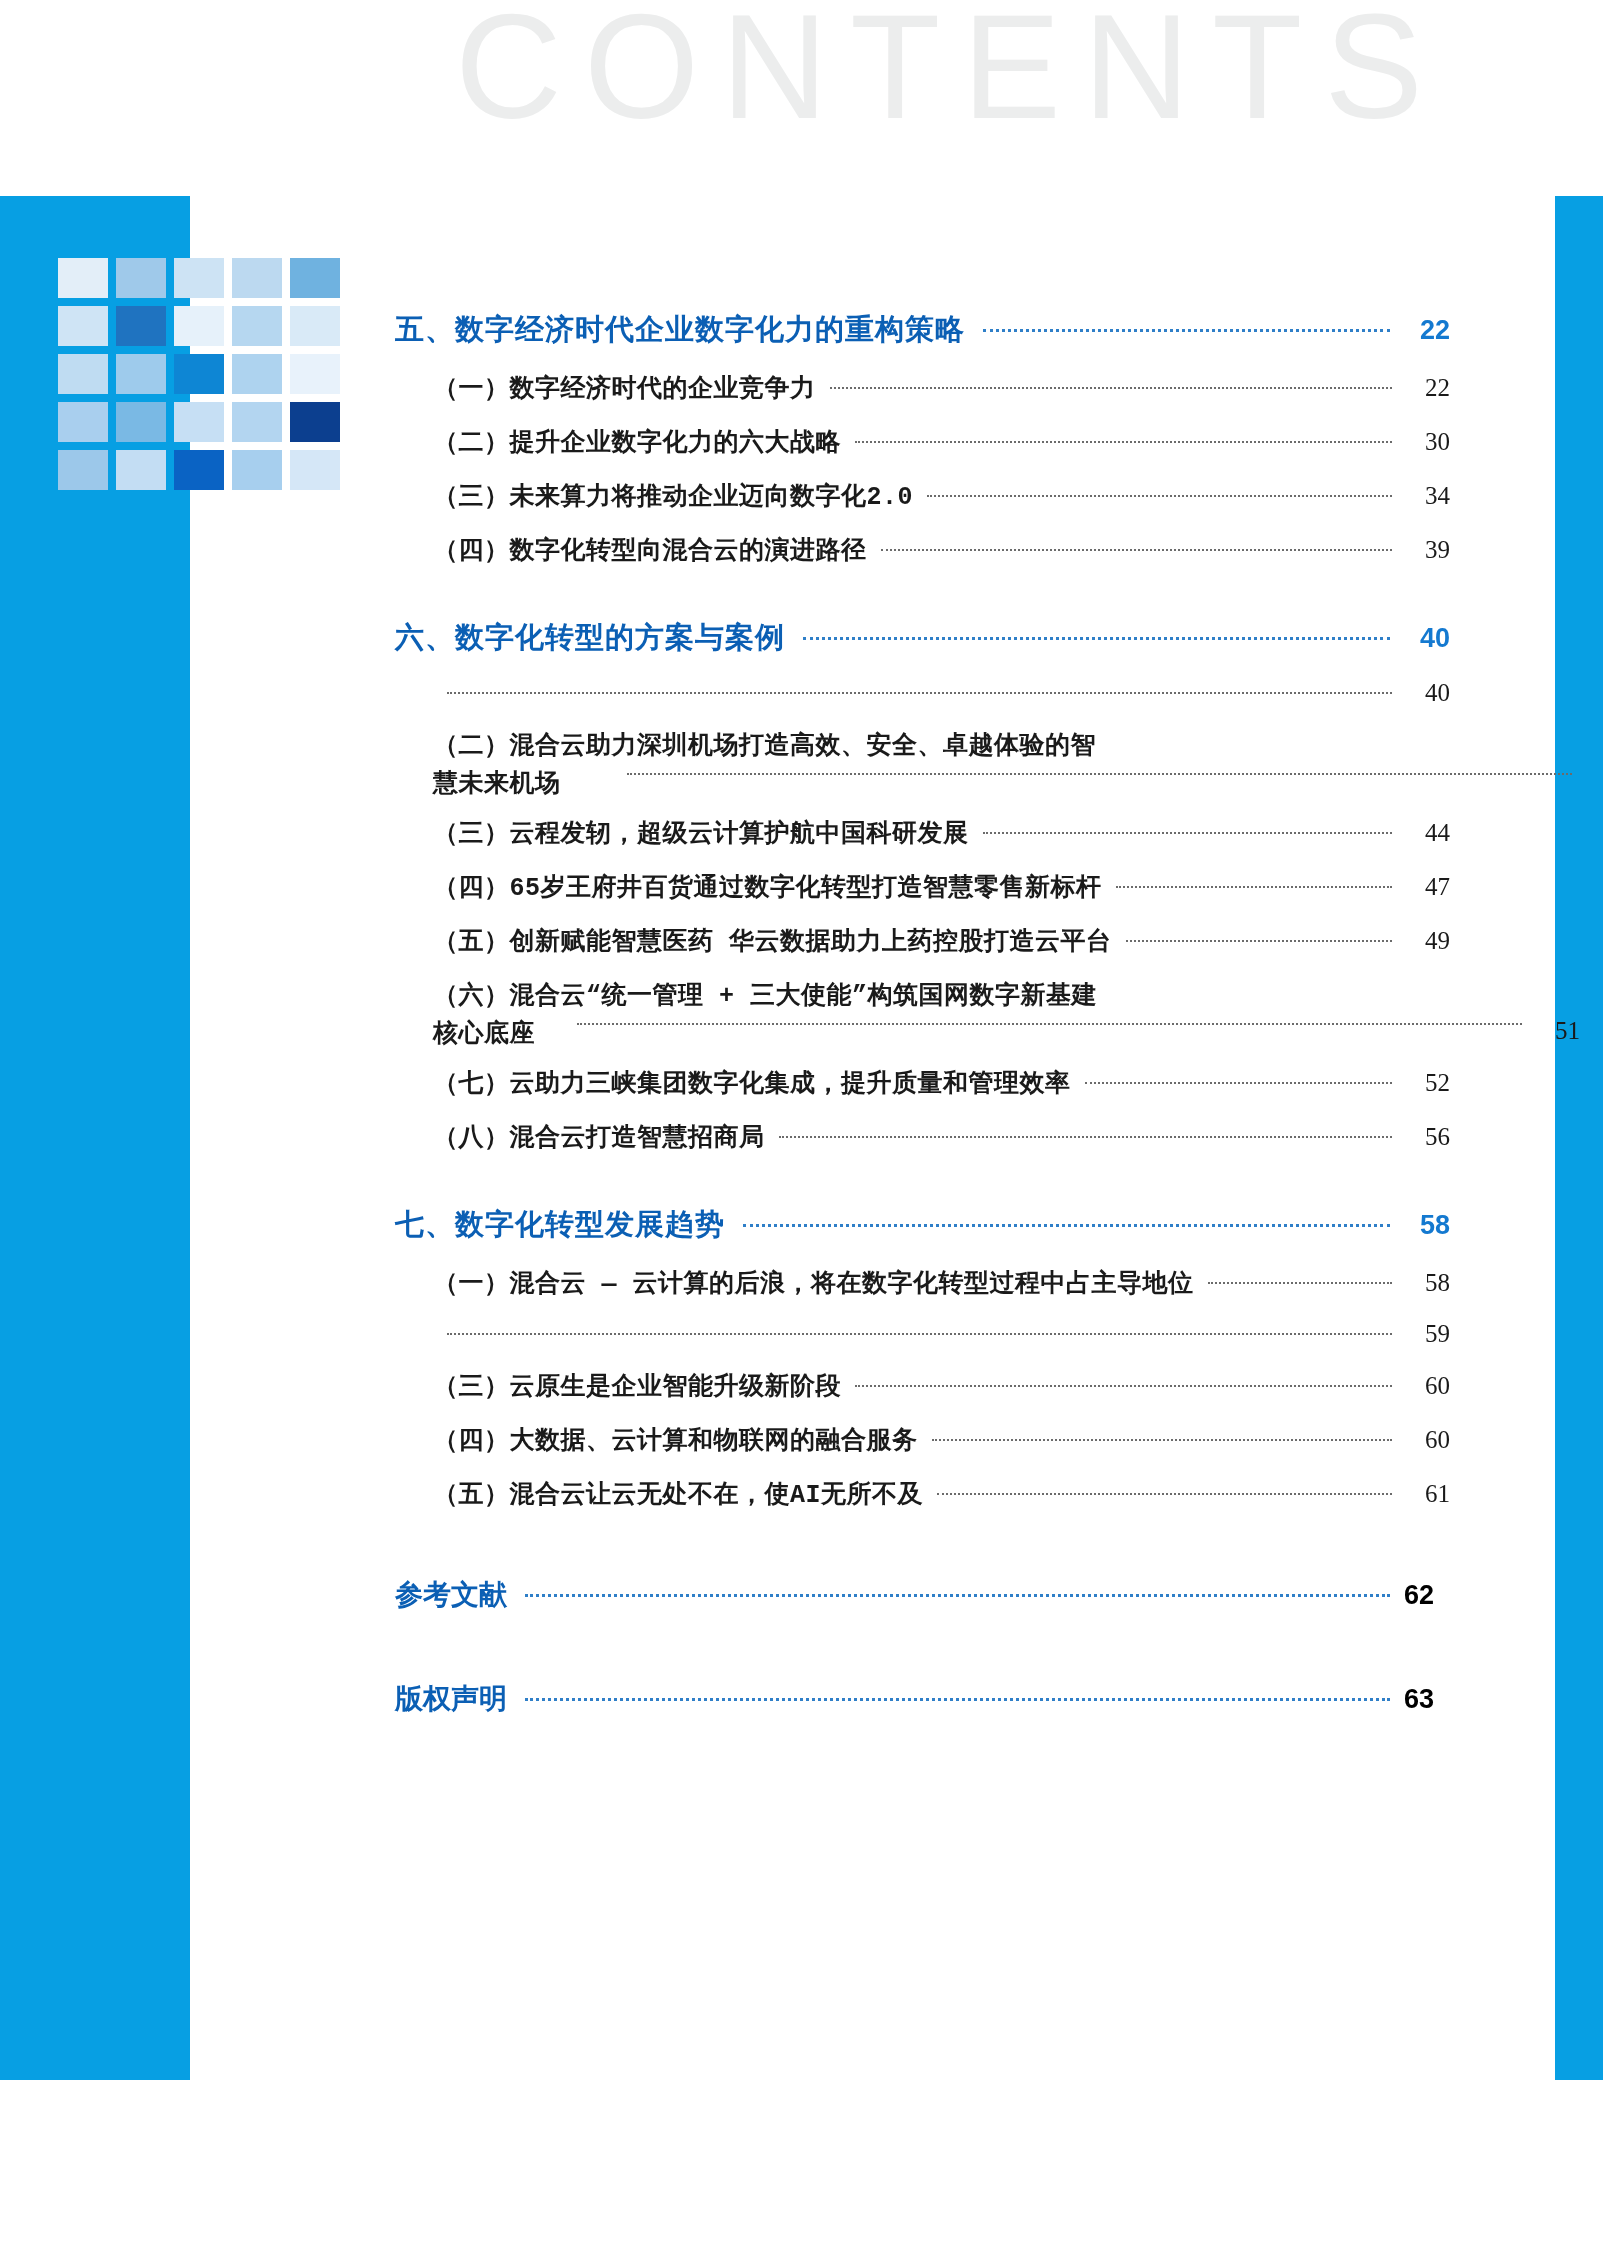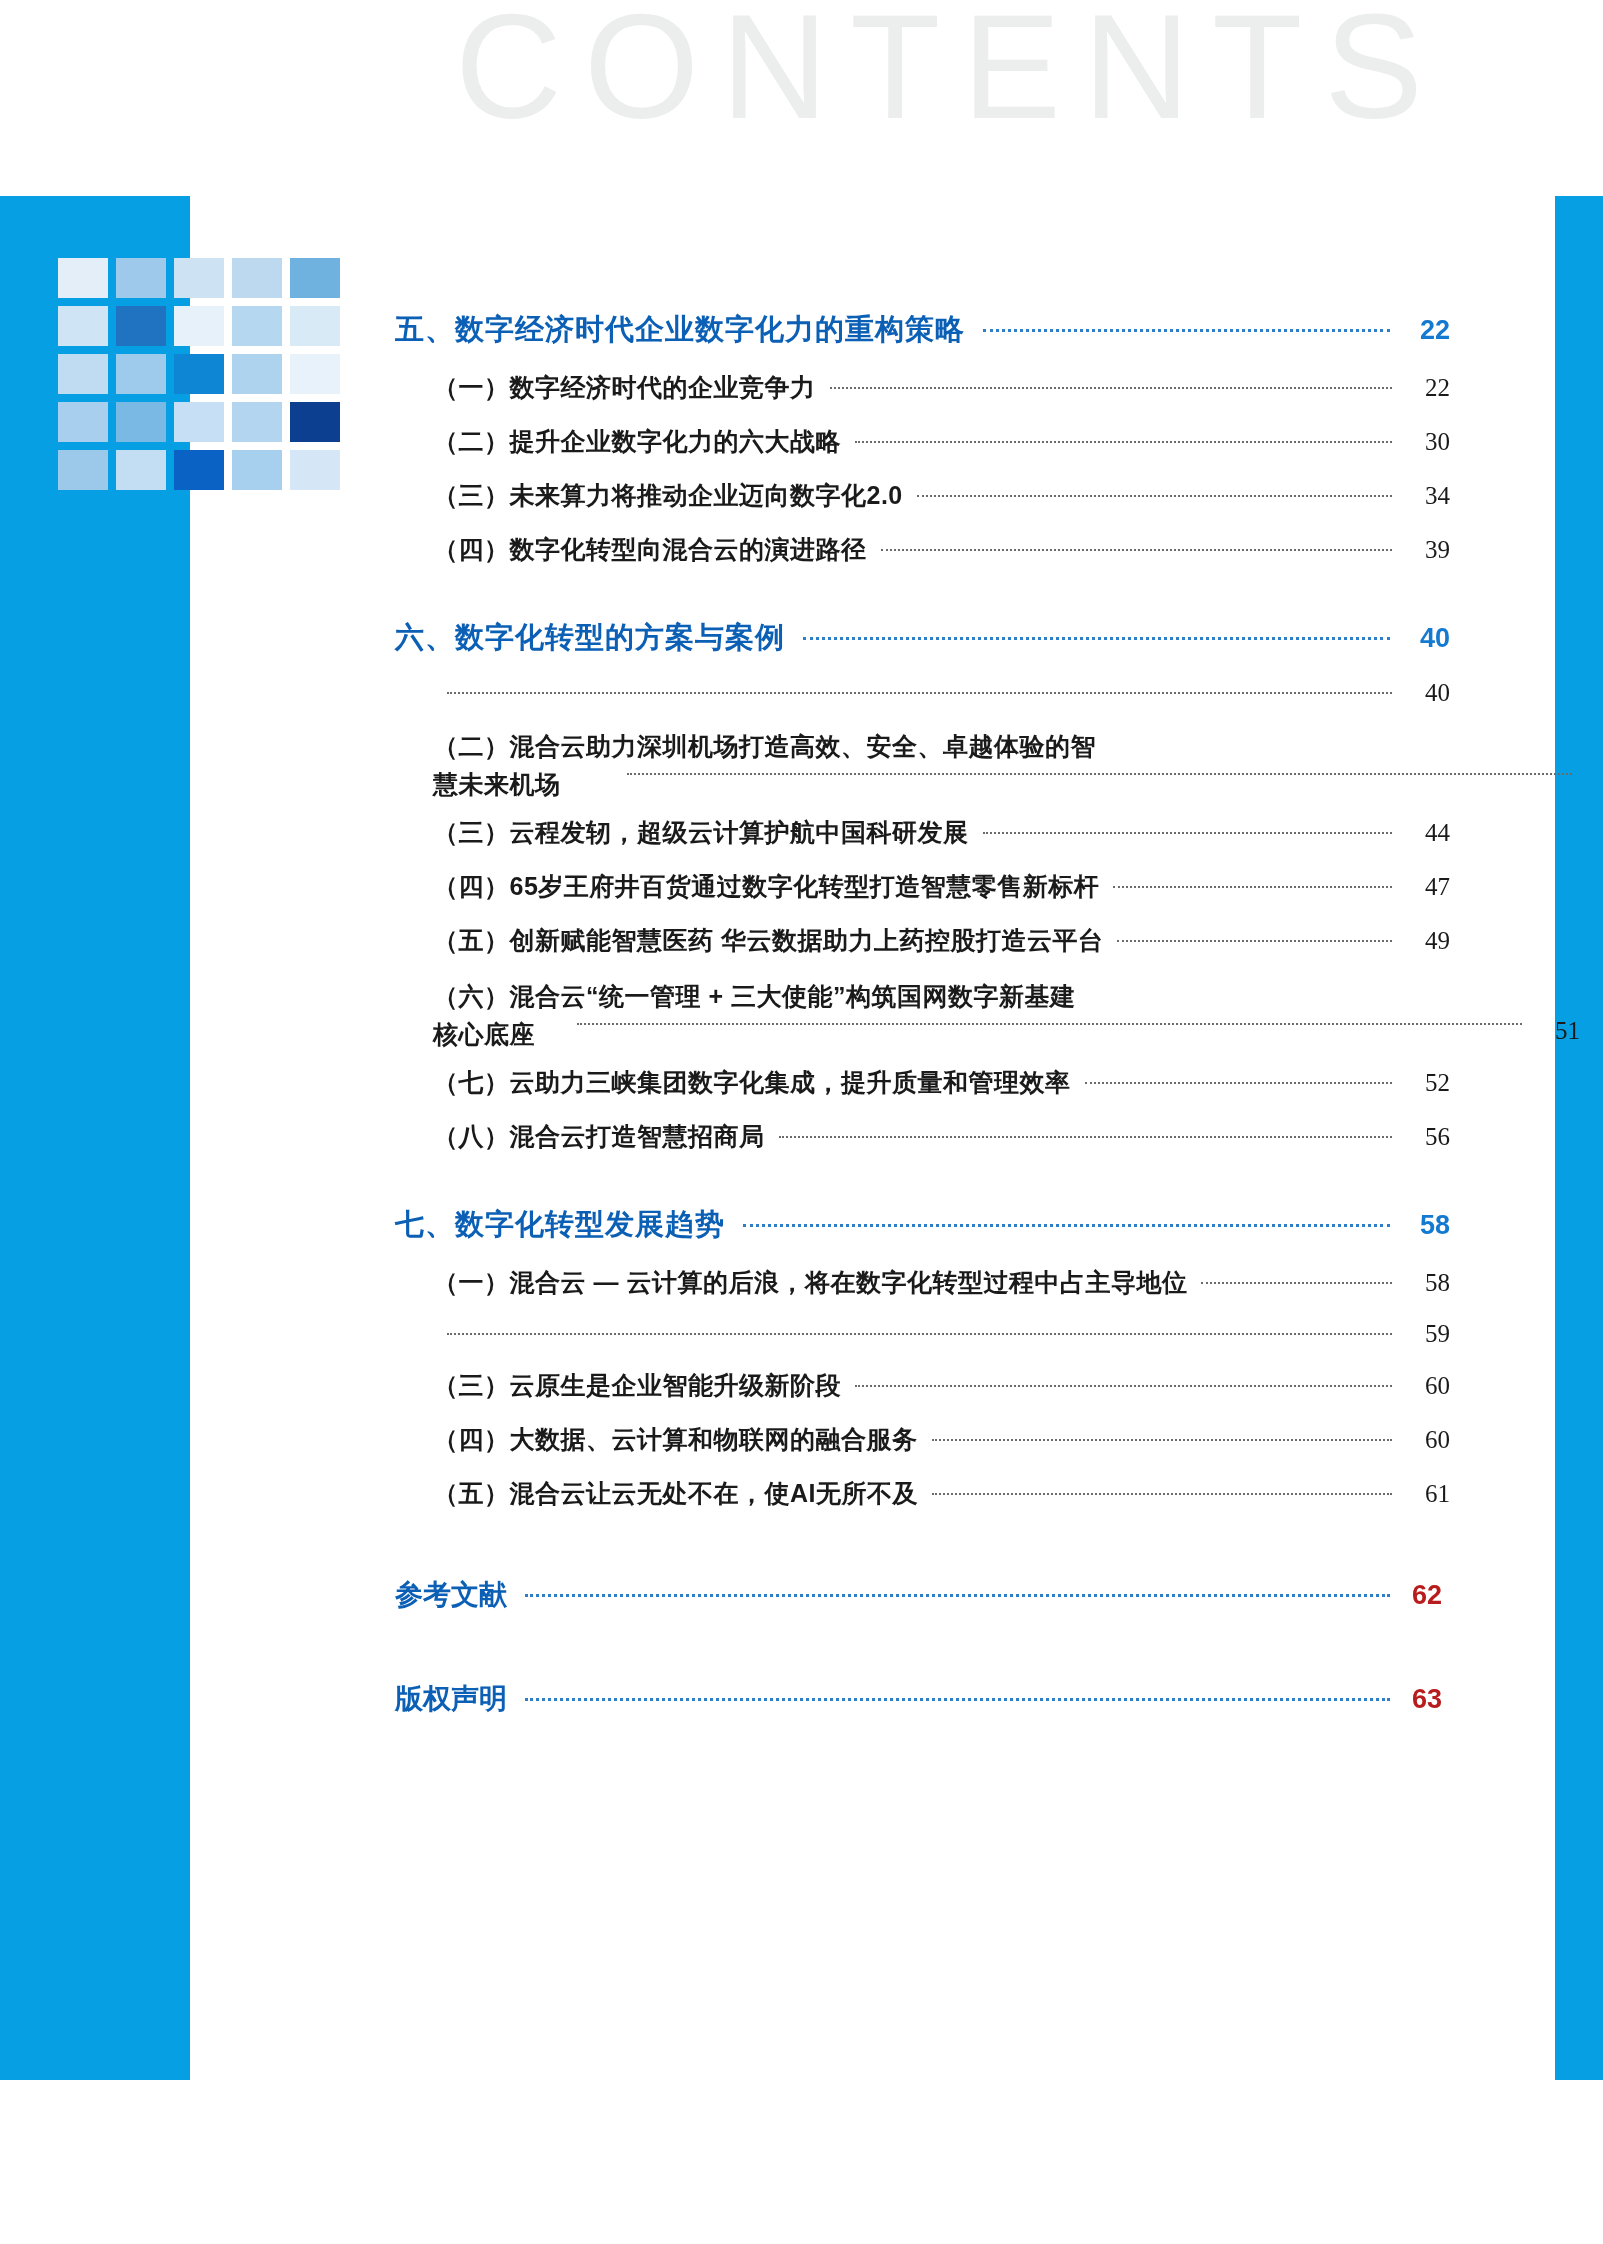--- a/index.html
+++ b/index.html
@@ -100,21 +100,21 @@
     display: flex;
     align-items: baseline;
     color: #1a1a1a;
     font-size: 25px;
     margin-top: 21px;
     padding-left: 38px;
   }
   .entry .label {
     white-space: nowrap;
     letter-spacing: 0.5px;
-    font-family: Liberation Sans, sans-serif;
+    font-family: Liberation Mono, monospace;
     font-weight: bold;
   }
   .entry .leader {
     flex: 1 1 auto;
     margin: 0 12px 0 14px;
     border-bottom: 2px dotted #6b6b6b;
     transform: translateY(-7px);
   }
   .entry .pg {
     color: #1a1a1a;
@@ -160,24 +160,24 @@
     font-size: 28px;
     margin-top: 66px;
   }
   .flink .leader {
     flex: 1 1 auto;
     margin: 0 14px 0 18px;
     border-bottom: 3px dotted #2f7fc8;
     transform: translateY(-7px);
   }
   .flink .pg {
-    color: #b91c1c;
+    color: #000000;
     font-size: 27px;
     width: 46px;
-    text-align: center;
+    text-align: left;
   }
 </style>
 </head>
 <body>
 
 <div class="page">
 
   <div class="contents-word">CONTENTS</div>
 
   <div class="left-blue-bar"></div>

